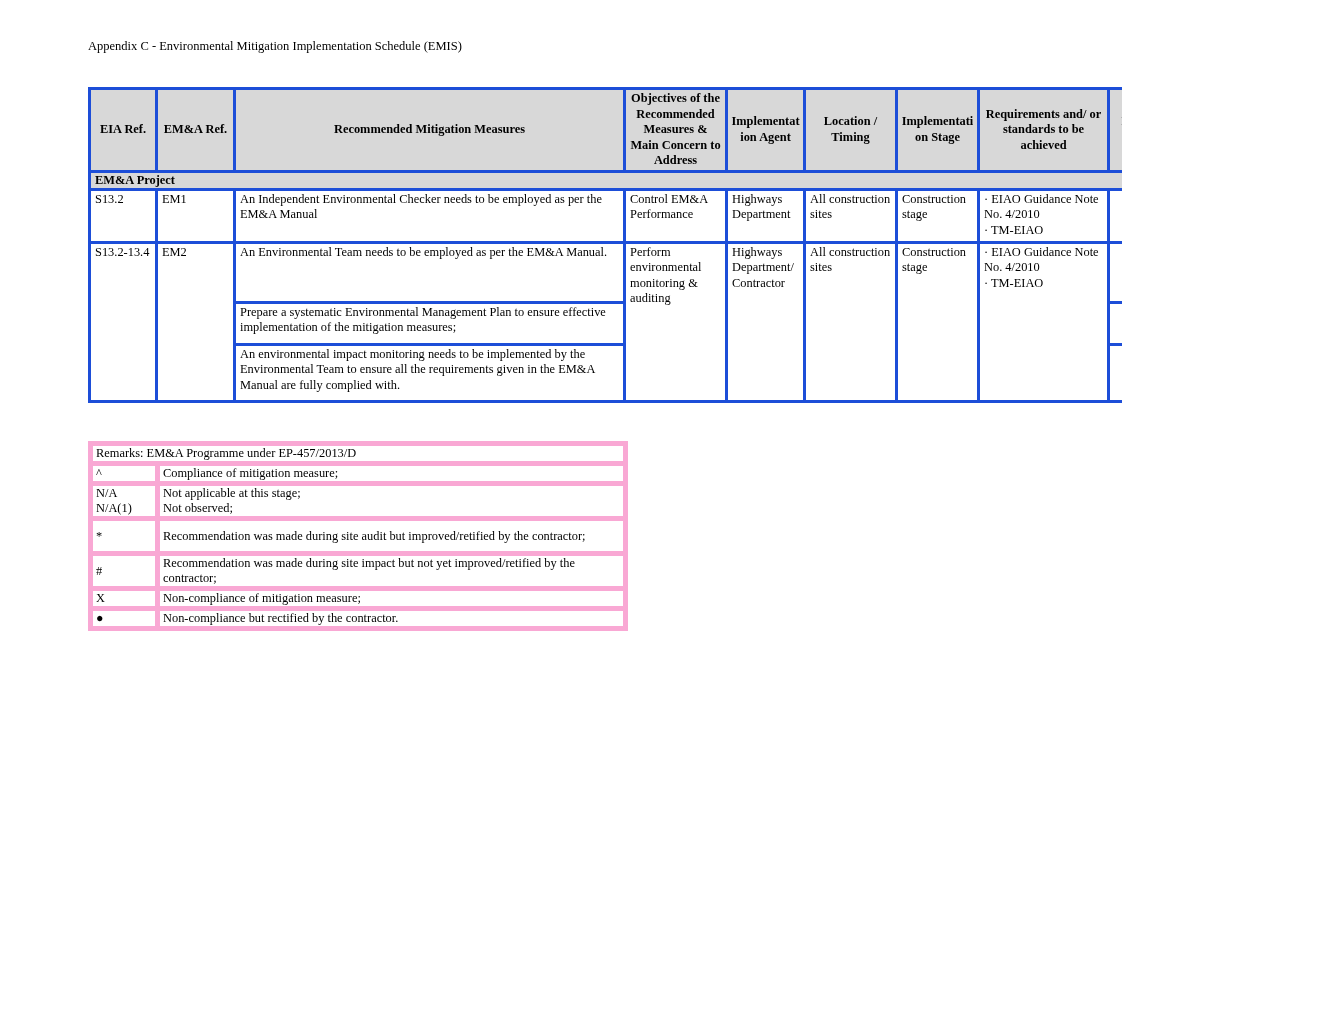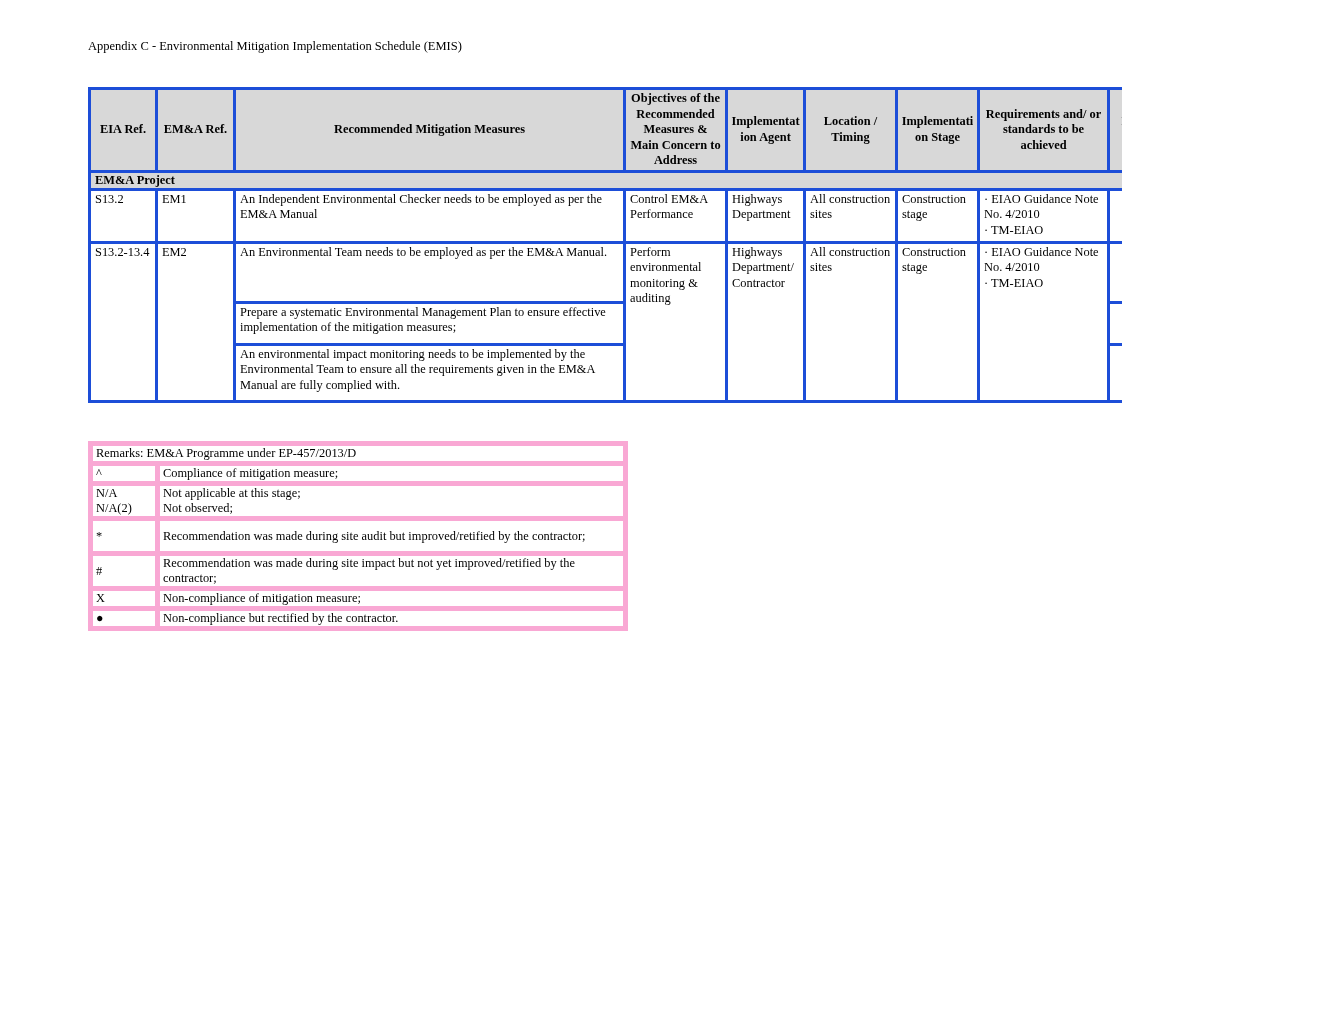--- a/index.html
+++ b/index.html
@@ -195,21 +195,21 @@
     <tbody>
       <tr class="r-title">
         <td colspan="2">Remarks: EM&amp;A Programme under EP-457/2013/D</td>
       </tr>
       <tr class="r-1">
         <td>^</td>
         <td>Compliance of mitigation measure;</td>
       </tr>
       <tr class="r-2">
         <td>N/A
-N/A(2)</td>
+N/A(1)</td>
         <td>Not applicable at this stage;
 Not observed;</td>
       </tr>
       <tr class="r-3 v-mid">
         <td>*</td>
         <td>Recommendation was made during site audit but improved/retified by the contractor;</td>
       </tr>
       <tr class="r-4 v-mid">
         <td>#</td>
         <td>Recommendation was made during site impact but not yet improved/retified by the contractor;</td>

